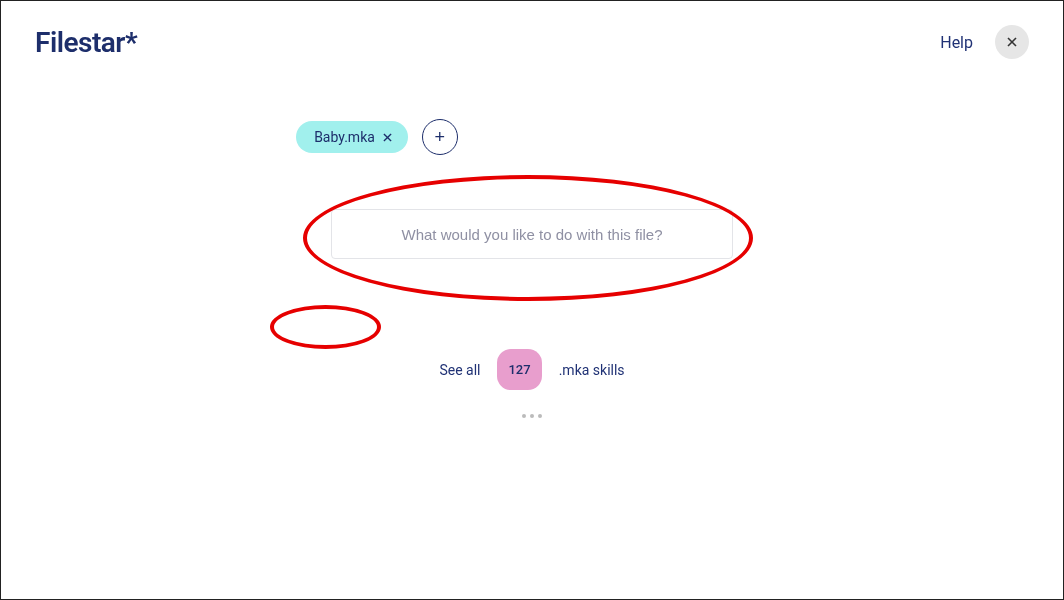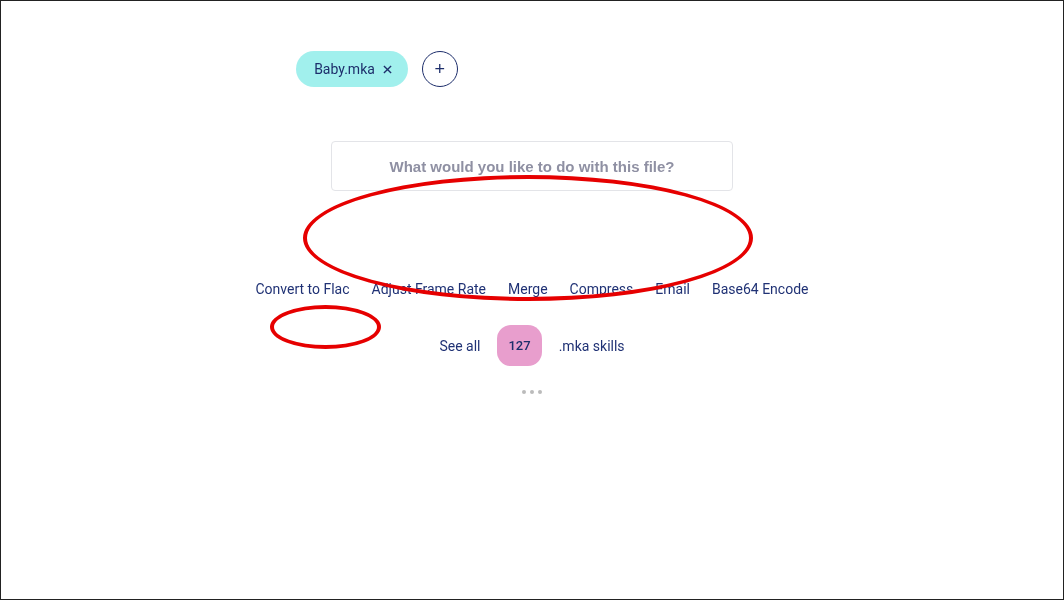--- a/index.html
+++ b/index.html
@@ -47,20 +47,21 @@
       font-size:14px;
     }
     .content {
       display:flex;
       flex-direction:column;
       align-items:center;
       margin-top:50px;
     }
     .file-row {
       display:flex;
+      align-items:center;
       gap:14px;
       margin-bottom:54px;
       margin-left:-310px;
     }
     .file-chip {
       background:#a1f0ed;
       color:#1d2e6b;
       border-radius:20px;
       padding:8px 16px 8px 18px;
       display:flex;
@@ -88,21 +89,20 @@
     }
     .search-input {
       width:100%;
       height:50px;
       border:1px solid #e3e4e8;
       border-radius:4px;
       text-align:center;
       font-size:15px;
       color:#8f90a3;
       outline:none;
-      font-weight:bold;
     }
     .search-input::placeholder { color:#8f90a3; }
     .suggestions {
       display:flex;
       gap:22px;
       color:#203275;
       font-size:14px;
       margin-bottom:28px;
     }
     .suggestions span { cursor:pointer; }
@@ -137,20 +137,36 @@
       pointer-events:none;
     }
     .anno-search { left:302px; top:174px; width:450px; height:126px; }
     .anno-suggest { left:269px; top:304px; width:111px; height:44px; }
   </style>
 </head>
 <body>
 
 <div class="window">
 
+  <div class="header">
+    <div class="logo">
+      <span>Filestar</span><span class="star">*</span>
+    </div>
+    <div class="header-right">
+      <a class="help-link">Help</a>
+      <button class="close-btn">
+        <span>
+          <svg width="10" height="10" viewBox="0 0 10 10">
+              <line x1="1" y1="1" x2="9" y2="9" stroke="#333" stroke-width="1.6"></line>
+              <line x1="9" y1="1" x2="1" y2="9" stroke="#333" stroke-width="1.6"></line>
+            </svg>
+        </span>
+      </button>
+    </div>
+  </div>
 
   <div class="content">
 
     <div class="file-row">
       <div class="file-chip">
         <span>Baby.mka</span>
         <span class="chip-x">
           <svg width="9" height="9" viewBox="0 0 10 10">
               <line x1="1" y1="1" x2="9" y2="9" stroke="#1d2e6b" stroke-width="1.5"></line>
               <line x1="9" y1="1" x2="1" y2="9" stroke="#1d2e6b" stroke-width="1.5"></line>
@@ -159,28 +175,20 @@
       </div>
       <button class="add-btn">
         <span>+</span>
       </button>
     </div>
 
     <div class="search-wrap">
       <input class="search-input" type="text" placeholder="What would you like to do with this file?" style="">
     </div>
 
-    <div class="suggestions">
-      <span>Convert to Flac</span>
-      <span>Adjust Frame Rate</span>
-      <span>Merge</span>
-      <span>Compress</span>
-      <span>Email</span>
-      <span>Base64 Encode</span>
-    </div>
 
     <div class="see-all">
       <span>See all</span>
       <span class="badge">127</span>
       <span>.mka skills</span>
     </div>
 
     <div class="dots">
       <i></i>
         <i></i>

